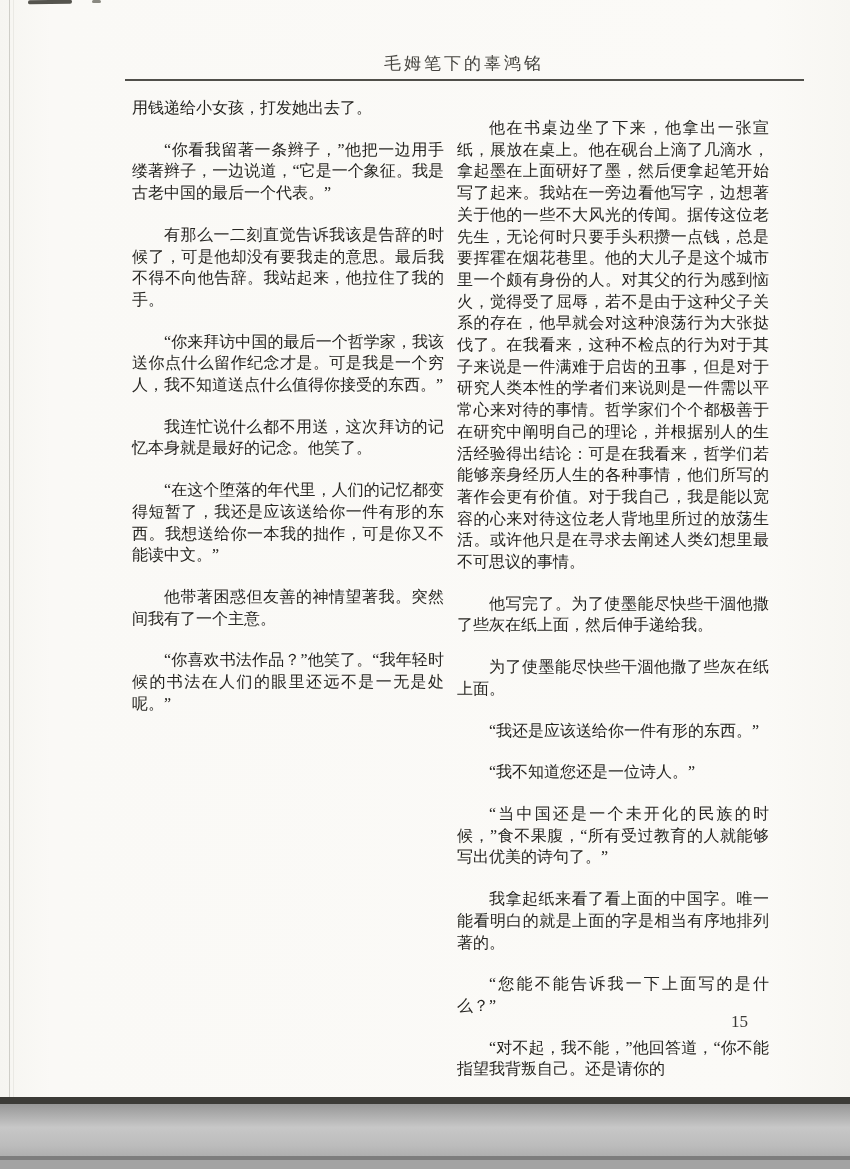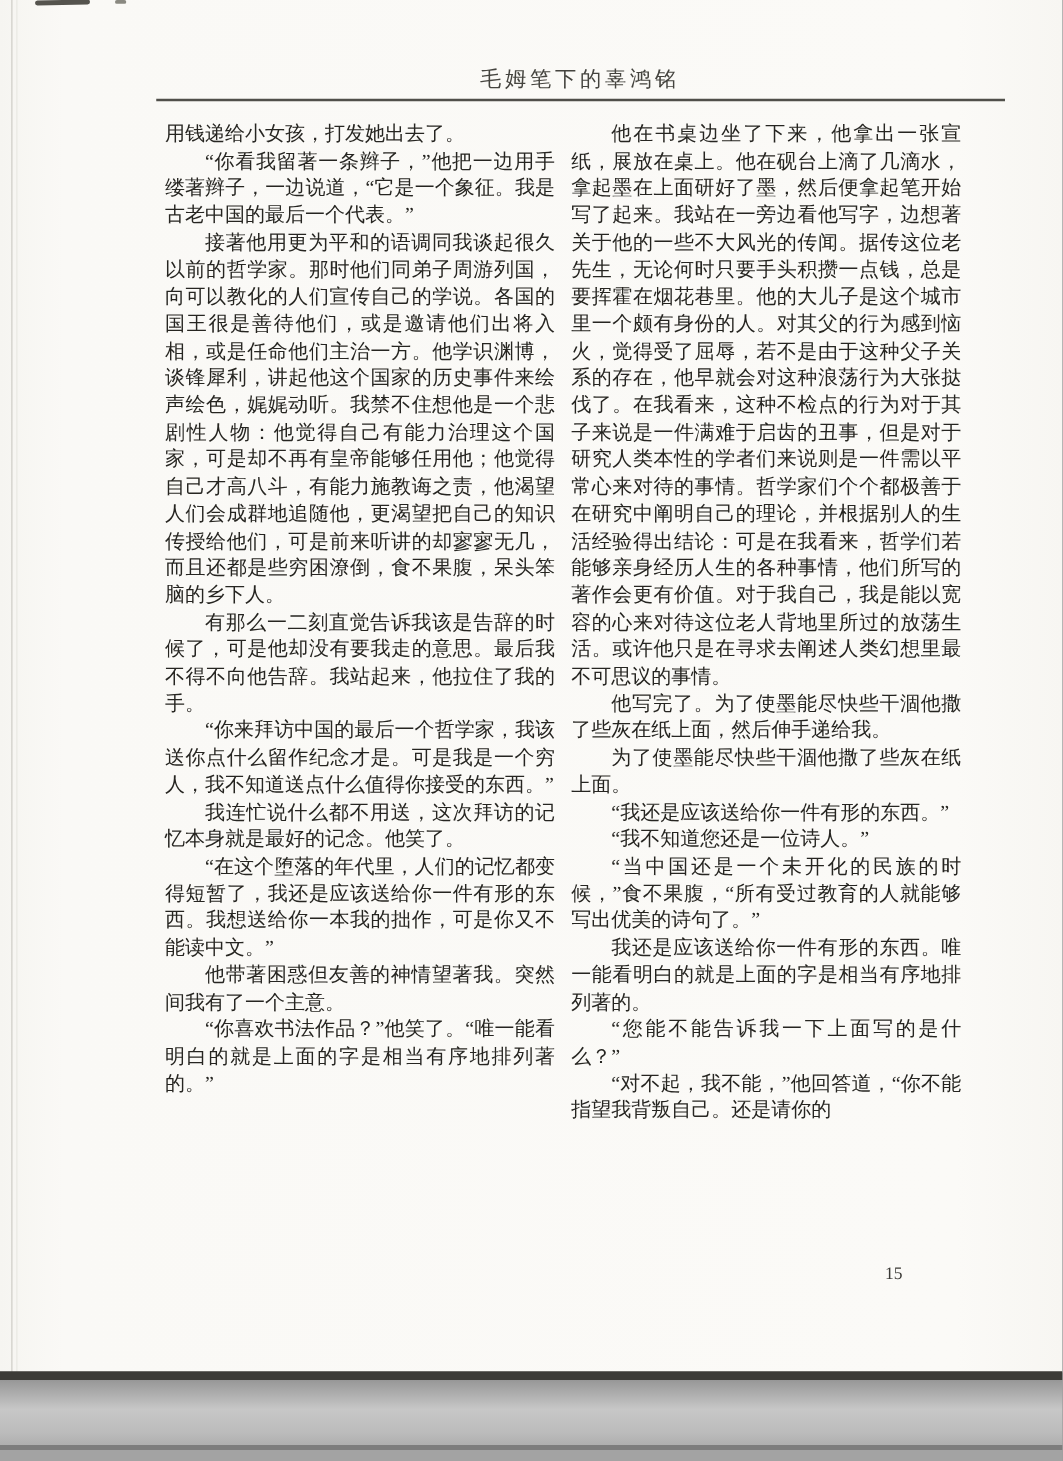--- a/index.html
+++ b/index.html
@@ -76,64 +76,63 @@
   .column {
     position: absolute; top: 97px;
     width: 312px;
     font-size: 16px; line-height: 21.7px;
     text-align: justify;
     color: #262521;
   }
   .column-left  { left: 132px; }
   .column-right { left: 457px; }
   .column p { margin: 0; padding: 0; }
-  .column p.indent { text-indent: 2em; }
+  .column p.indent { text-indent: 2em; margin-top: 20px; }
 
   
   .folio {
     position: absolute; left: 708px; top: 1012px;
-    width: 40px; text-align: left;
-    font-size: 14px; color: #3a3935;
+    width: 40px; text-align: right;
+    font-size: 17px; color: #3a3935;
   }
 </style>
 </head>
 <body>
 
 <div class="scan-root">
 
   <div class="page">
 
     <div class="crease-line"></div>
     <div class="crease-line-2"></div>
     <div class="mark-top-a"></div>
     <div class="mark-top-b"></div>
 
     <div class="running-head">毛姆笔下的辜鸿铭</div>
     <div class="head-rule"></div>
 
     <div class="column column-left">
         <p>用钱递给小女孩，打发她出去了。</p>
         <p class="indent">“你看我留著一条辫子，”他把一边用手缕著辫子，一边说道，“它是一个象征。我是古老中国的最后一个代表。”</p>
-        <p class="indent">接著他用更为平和的语调同我谈起很久以前的哲学家。那时他们同弟子周游列国，向可以教化的人们宣传自己的学说。各国的国王很是善待他们，或是邀请他们出将入相，或是任命他们主治一方。他学识渊博，谈锋犀利，讲起他这个国家的历史事件来绘声绘色，娓娓动听。我禁不住想他是一个悲剧性人物：他觉得自己有能力治理这个国家，可是却不再有皇帝能够任用他；他觉得自己才高八斗，有能力施教诲之责，他渴望人们会成群地追随他，更渴望把自己的知识传授给他们，可是前来听讲的却寥寥无几，而且还都是些穷困潦倒，食不果腹，呆头笨脑的乡下人。</p>
         <p class="indent">有那么一二刻直觉告诉我该是告辞的时候了，可是他却没有要我走的意思。最后我不得不向他告辞。我站起来，他拉住了我的手。</p>
         <p class="indent">“你来拜访中国的最后一个哲学家，我该送你点什么留作纪念才是。可是我是一个穷人，我不知道送点什么值得你接受的东西。”</p>
         <p class="indent">我连忙说什么都不用送，这次拜访的记忆本身就是最好的记念。他笑了。</p>
         <p class="indent">“在这个堕落的年代里，人们的记忆都变得短暂了，我还是应该送给你一件有形的东西。我想送给你一本我的拙作，可是你又不能读中文。”</p>
         <p class="indent">他带著困惑但友善的神情望著我。突然间我有了一个主意。</p>
-        <p class="indent">“你喜欢书法作品？”他笑了。“唯一能看明白的就是上面的字是相当有序地排列著的。”</p>
+        <p class="indent">“你喜欢书法作品？”他笑了。“我年轻时候的书法在人们的眼里还远不是一无是处呢。”</p>
       </div>
 
     <div class="column column-right">
         <p class="indent">他在书桌边坐了下来，他拿出一张宣纸，展放在桌上。他在砚台上滴了几滴水，拿起墨在上面研好了墨，然后便拿起笔开始写了起来。我站在一旁边看他写字，边想著关于他的一些不大风光的传闻。据传这位老先生，无论何时只要手头积攒一点钱，总是要挥霍在烟花巷里。他的大儿子是这个城市里一个颇有身份的人。对其父的行为感到恼火，觉得受了屈辱，若不是由于这种父子关系的存在，他早就会对这种浪荡行为大张挞伐了。在我看来，这种不检点的行为对于其子来说是一件满难于启齿的丑事，但是对于研究人类本性的学者们来说则是一件需以平常心来对待的事情。哲学家们个个都极善于在研究中阐明自己的理论，并根据别人的生活经验得出结论：可是在我看来，哲学们若能够亲身经历人生的各种事情，他们所写的著作会更有价值。对于我自己，我是能以宽容的心来对待这位老人背地里所过的放荡生活。或许他只是在寻求去阐述人类幻想里最不可思议的事情。</p>
         <p class="indent">他写完了。为了使墨能尽快些干涸他撒了些灰在纸上面，然后伸手递给我。</p>
         <p class="indent">为了使墨能尽快些干涸他撒了些灰在纸上面。</p>
         <p class="indent">“我还是应该送给你一件有形的东西。”</p>
         <p class="indent">“我不知道您还是一位诗人。”</p>
         <p class="indent">“当中国还是一个未开化的民族的时候，”食不果腹，“所有受过教育的人就能够写出优美的诗句了。”</p>
-        <p class="indent">我还是应该送给你一件有形的东西。唯一能看明白的就是上面的字是相当有序地排列著的。</p>
+        <p class="indent">我拿起纸来看了看上面的中国字。唯一能看明白的就是上面的字是相当有序地排列著的。</p>
         <p class="indent">“您能不能告诉我一下上面写的是什么？”</p>
         <p class="indent">“对不起，我不能，”他回答道，“你不能指望我背叛自己。还是请你的</p>
       </div>
 
     <div class="folio">15</div>
   </div>
 
   <div class="edge-dark-line"></div>
   <div class="scan-band-1"></div>
   <div class="scan-band-line"></div>

